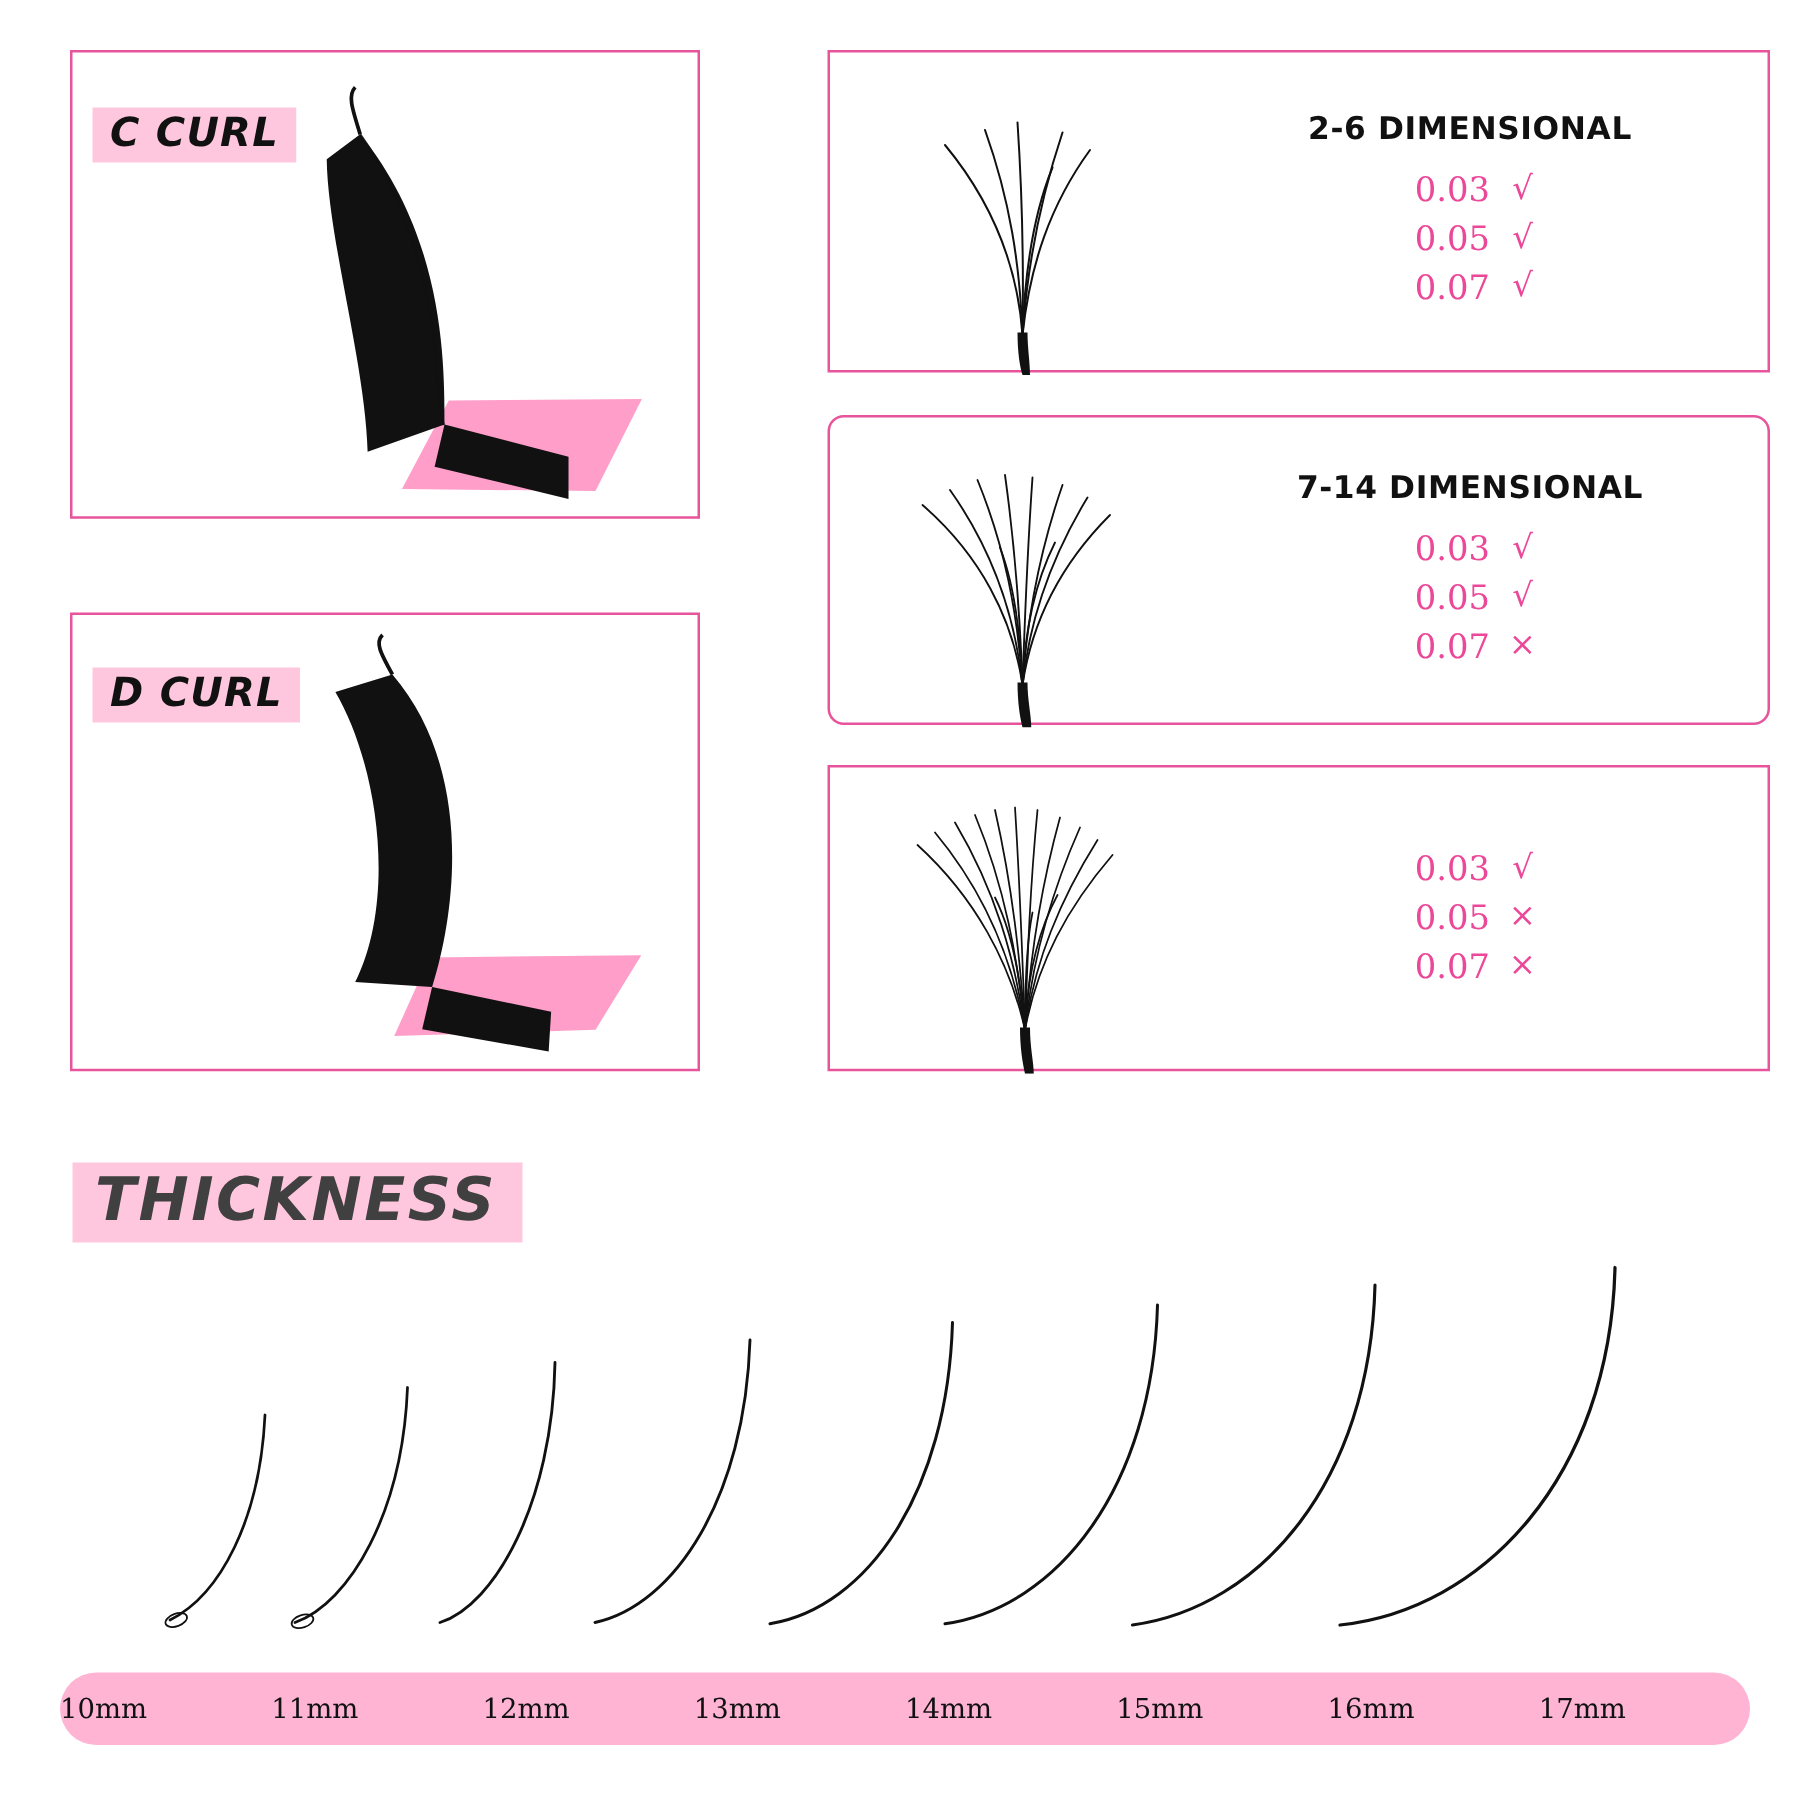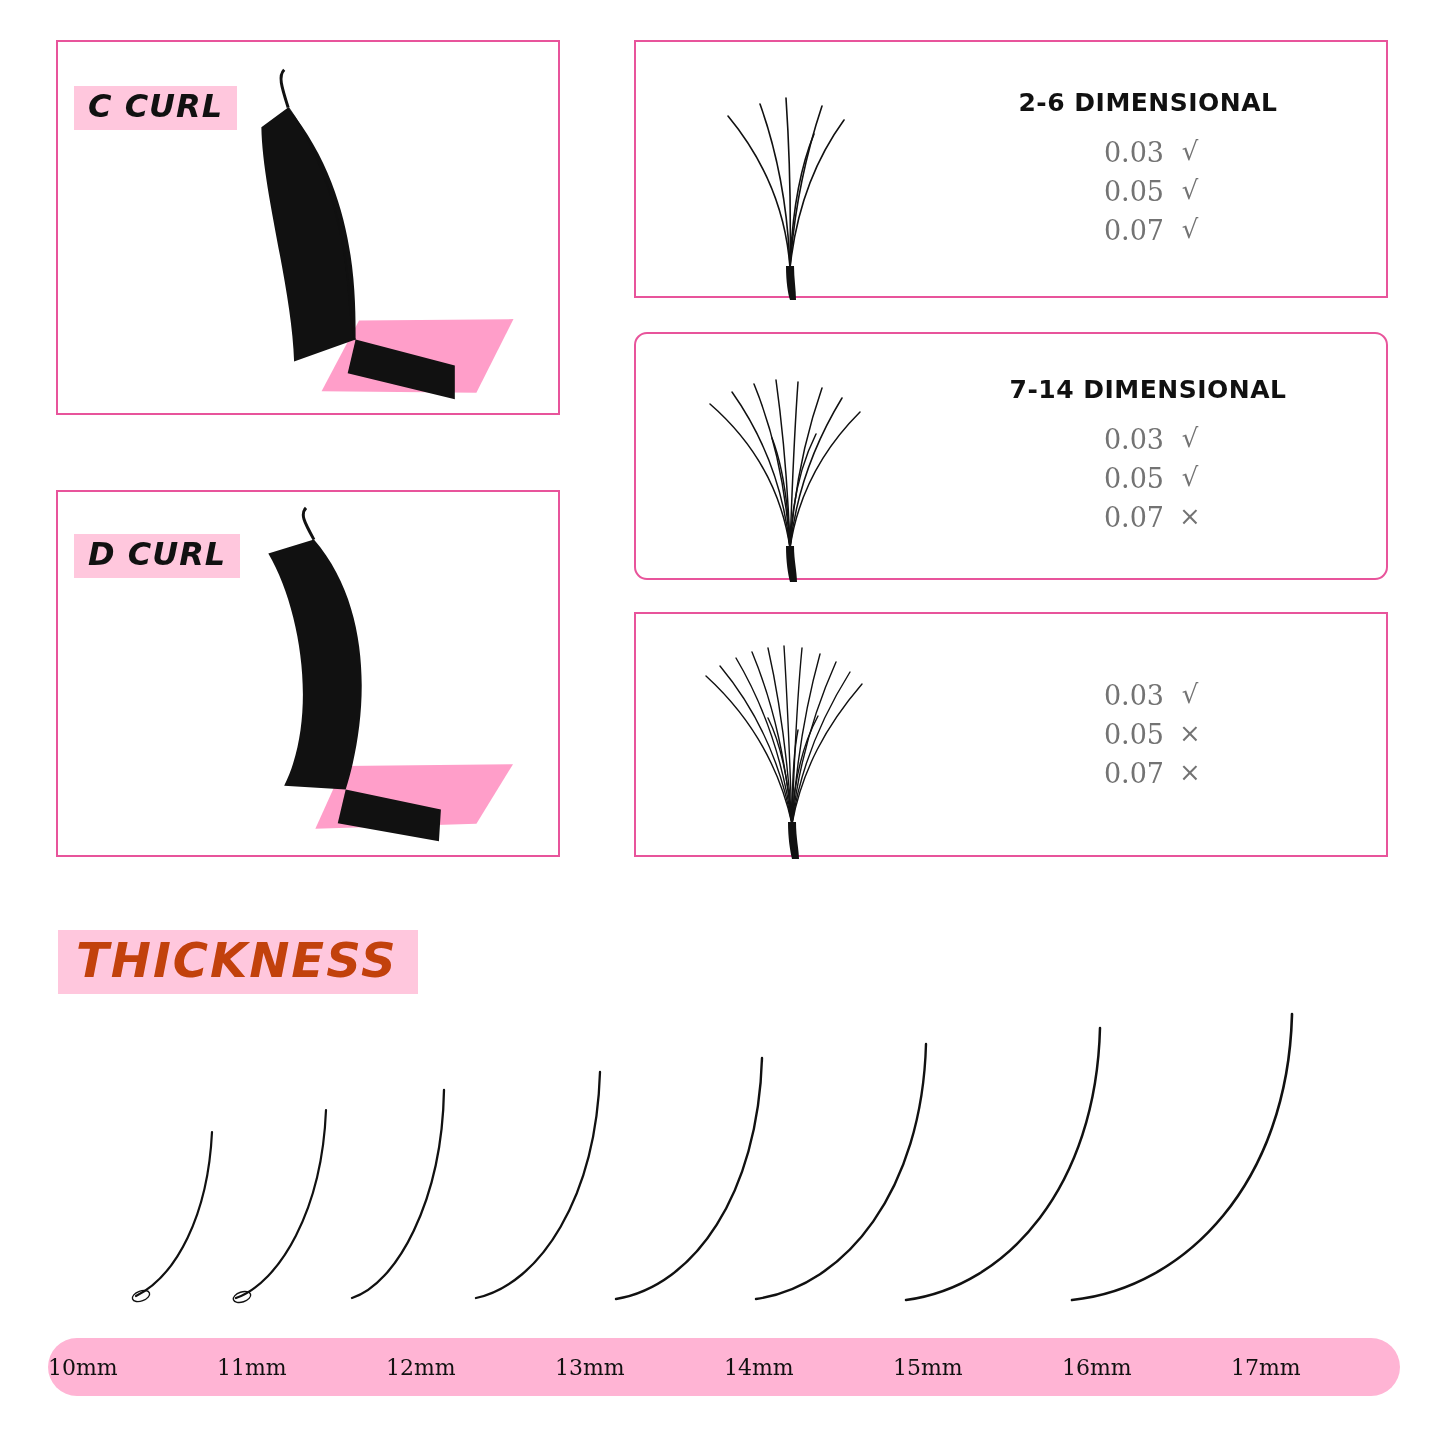--- a/index.html
+++ b/index.html
@@ -51,20 +51,21 @@
   .lash-art { position: absolute; inset: 0; }
 
   
   .dim-panel {
     position: absolute;
     border: 2px solid #e8549b;
     box-sizing: border-box;
     background: #fff;
     display: flex;
     align-items: center;
+    margin-left: 28px;
   }
   #dim-panel-0 { left: 634px; top: 40px;  width: 754px; height: 258px; }
   #dim-panel-1 { left: 634px; top: 332px; width: 754px; height: 248px; border-radius: 13px; }
   #dim-panel-2 { left: 634px; top: 612px; width: 754px; height: 245px; }
 
   .dim-fan {
     width: 300px;
     height: 100%;
     position: relative;
     flex: none;
@@ -83,41 +84,41 @@
     margin-bottom: 16px;
     white-space: nowrap;
   }
   .dim-rows {
     display: inline-block;
     text-align: left;
   }
   .dim-row {
     font-family: "DejaVu Serif", serif;
     font-size: 27px;
-    color: #737373;
+    color: #ec4899;
     line-height: 1.45;
     display: flex;
     gap: 12px;
   }
   .dim-row .val { width: 72px; text-align: right; }
   .dim-row .mark { width: 28px; text-align: center; font-size: 26px; }
 
   
   .thickness-label {
     position: absolute;
     left: 58px;
     top: 930px;
     background: #ffc7dd;
     padding: 6px 20px 10px 18px;
     font-family: "DejaVu Sans", sans-serif;
     font-style: italic;
     font-weight: 700;
     font-size: 48px;
     letter-spacing: 2px;
-    color: #c2410c;
+    color: #404040;
     line-height: 1.0;
   }
 
   #thickness-lashes {
     position: absolute;
     left: 40px;
     top: 980px;
     width: 1380px;
     height: 345px;
   }

